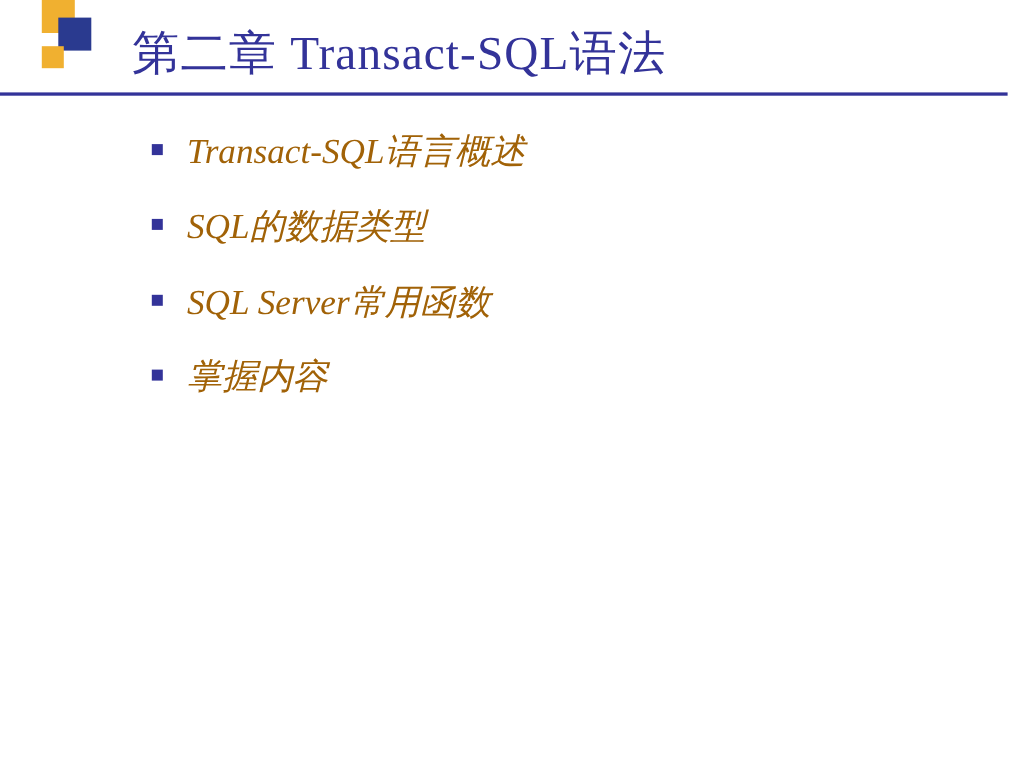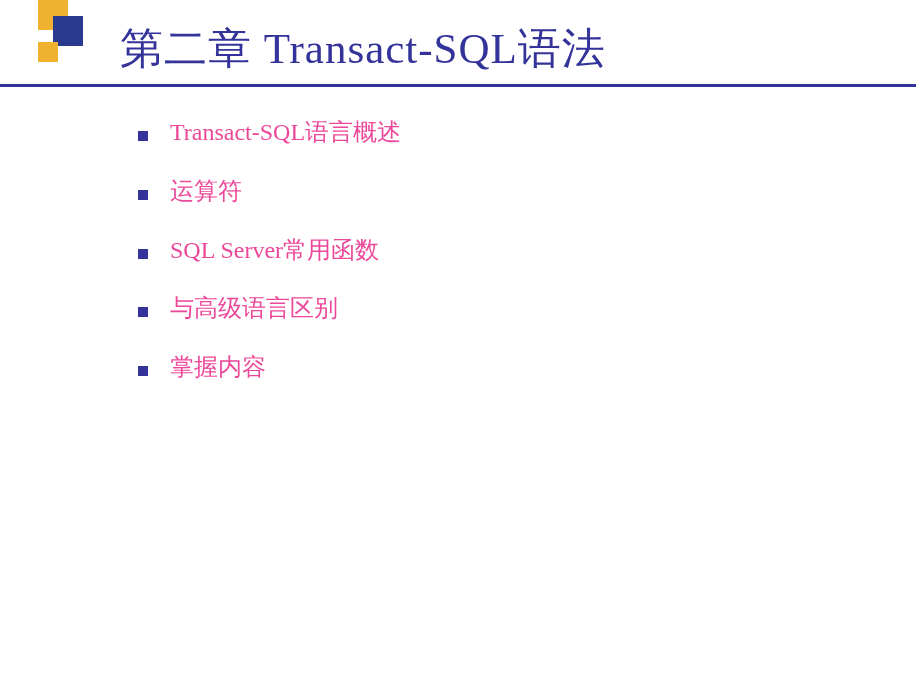--- a/index.html
+++ b/index.html
@@ -69,26 +69,27 @@
       height: 2.5px;
       background: #333399;
     }
     .content-list {
       position: absolute;
       top: 118px;
       left: 138px;
       list-style: none;
     }
     .content-list li {
-      font-size: 24px;
-      color: #ec4899;
+      font-size: 32px;
+      color: #a16207;
       margin-bottom: 30px;
       position: relative;
       padding-left: 32px;
       line-height: 1.2;
+      font-style: italic;
     }
     .content-list li::before {
       content: "";
       position: absolute;
       left: 0;
       top: 13px;
       width: 10px;
       height: 10px;
       background: #333399;
     }
@@ -102,17 +103,16 @@
   <div class="square-yellow sq3"></div>
 </div>
 
 <div class="title-container">
   <h1 class="slide-title">第二章 Transact-SQL语法</h1>
   <div class="title-underline"></div>
 </div>
 
 <ul class="content-list">
   <li>Transact-SQL语言概述</li>
-  <li>运算符</li>
+  <li>SQL的数据类型</li>
   <li>SQL Server常用函数</li>
-  <li>与高级语言区别</li>
   <li>掌握内容</li>
 </ul>
 
 </body></html>

